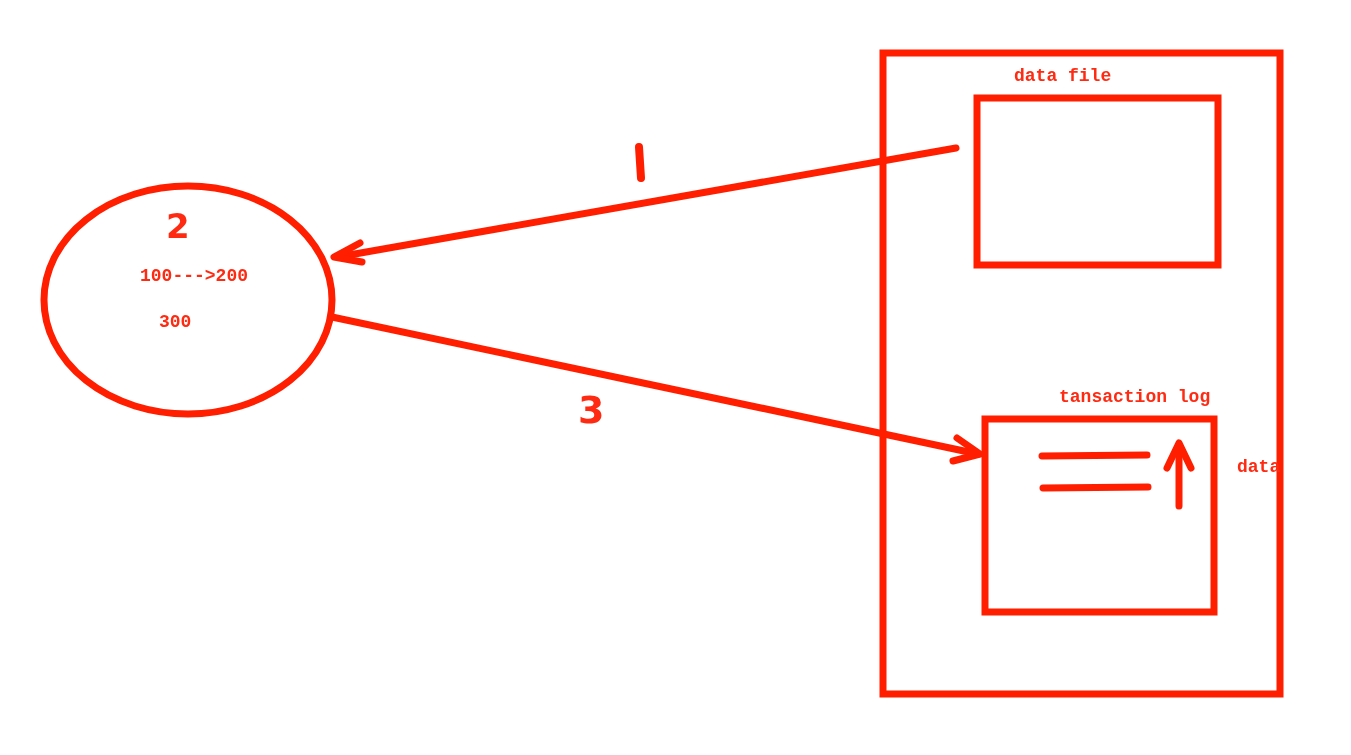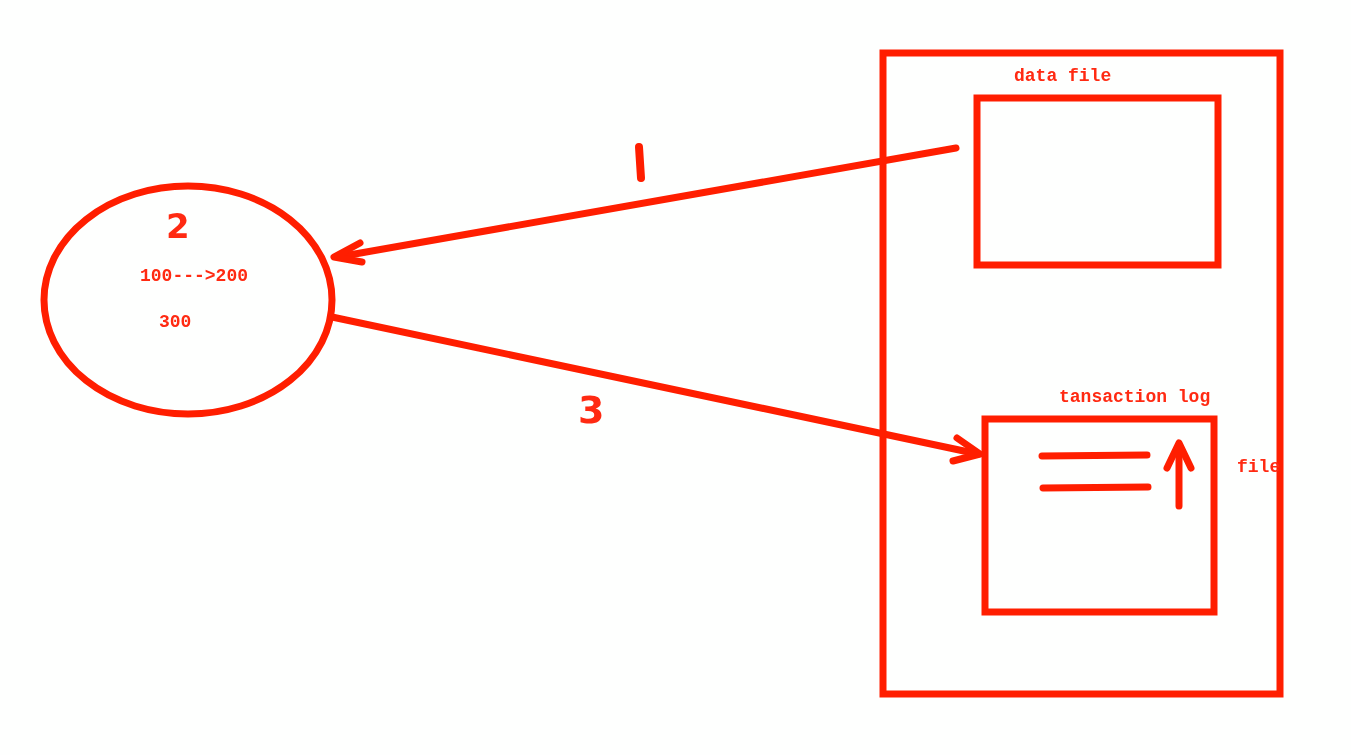--- a/index.html
+++ b/index.html
@@ -42,15 +42,15 @@
 
   <line x1="639" y1="147" x2="641" y2="178" stroke="#ff1e00" stroke-width="8" stroke-linecap="round"></line>
 </svg>
 
 <div class="lbl lbl-hand" style="left:166px; top:206px; font-size:34px;">2</div>
 <div class="lbl lbl-sm" style="left:140px; top:266px;">100---&gt;200</div>
 <div class="lbl lbl-sm" style="left:136px; top:312px;margin-left:23px;">300</div>
 
 <div class="lbl lbl-sm" style="left:1014px; top:66px;">data file</div>
 <div class="lbl lbl-sm" style="left:1059px; top:363px;margin-top:24px;">tansaction log</div>
-<div class="lbl lbl-sm" style="left:1237px; top:457px;">file</div>
+<div class="lbl lbl-sm" style="left:1237px; top:457px;">data</div>
 
 <div class="lbl lbl-hand" style="left:578px; top:388px; font-size:38px;">3</div>
 
 </body></html>

